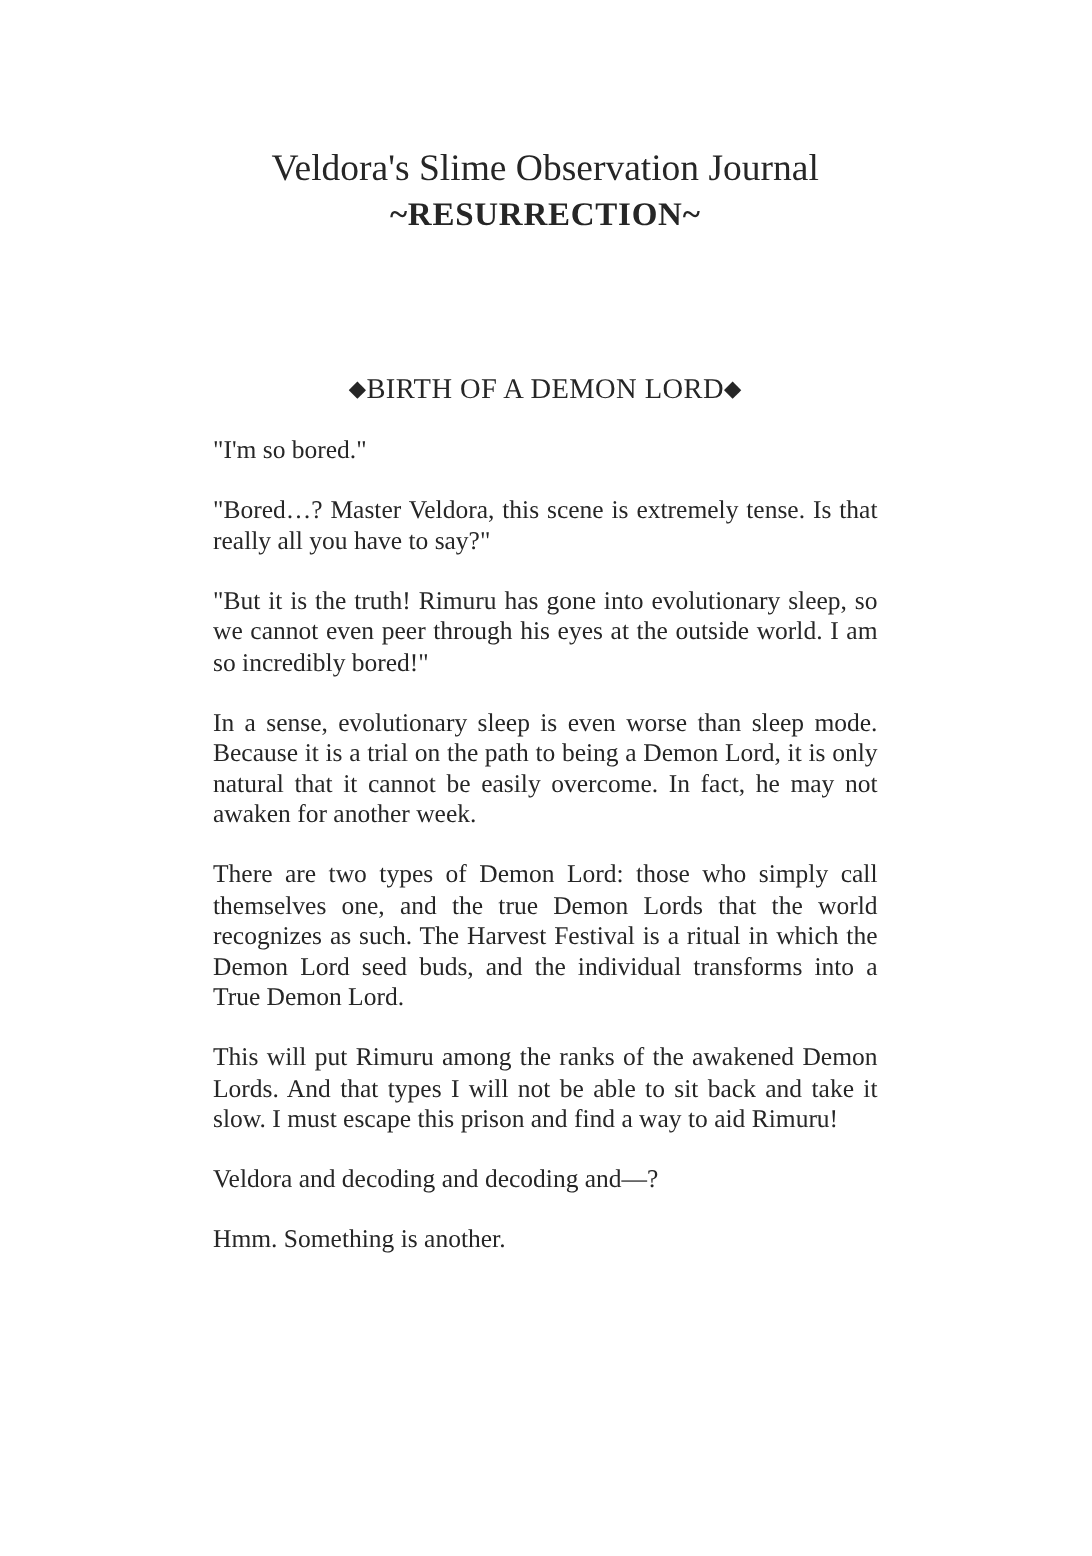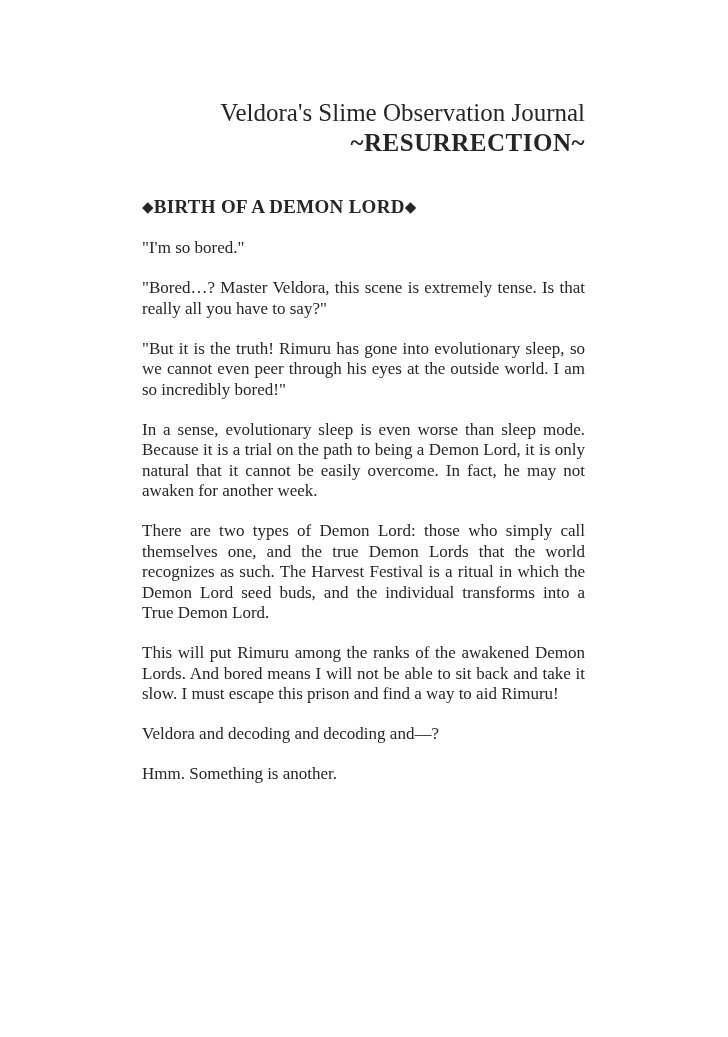--- a/index.html
+++ b/index.html
@@ -20,40 +20,41 @@
     height: 1037px;
     background: #ffffff;
     box-sizing: border-box;
     padding-top: 98px;
   }
   .content {
     width: 443px;
     margin-left: 142px;
   }
   .title-block {
-    text-align: right;
+    text-align: center;
   }
   .book-title {
     font-size: 25px;
     line-height: 30px;
     font-weight: 400;
     white-space: nowrap;
   }
   .book-subtitle {
-    font-size: 25px;
+    font-size: 22px;
     line-height: 30px;
     font-weight: 700;
     letter-spacing: 0.5px;
     white-space: nowrap;
   }
   .chapter-heading {
-    margin: 37px 0 0 0;
+    margin: 90px 0 0 0;
     font-size: 19px;
     line-height: 24px;
-    font-weight: 700;
+    font-weight: 400;
+    text-align: center;
     letter-spacing: 0.3px;
     white-space: nowrap;
   }
   .diamond {
     font-family: "DejaVu Sans", sans-serif;
     font-size: 15px;
     position: relative;
     top: -1px;
   }
   .article {
@@ -79,19 +80,19 @@
     </header>
 
     <h2 class="chapter-heading"><span class="diamond">◆</span><span>BIRTH OF A DEMON LORD</span><span class="diamond">◆</span></h2>
 
     <main class="article">
       <p class="paragraph">"I'm so bored."</p>
       <p class="paragraph">"Bored…? Master Veldora, this scene is extremely tense. Is that really all you have to say?"</p>
       <p class="paragraph">"But it is the truth! Rimuru has gone into evolutionary sleep, so we cannot even peer through his eyes at the outside world. I am so incredibly bored!"</p>
       <p class="paragraph">In a sense, evolutionary sleep is even worse than sleep mode. Because it is a trial on the path to being a Demon Lord, it is only natural that it cannot be easily overcome. In fact, he may not awaken for another week.</p>
       <p class="paragraph">There are two types of Demon Lord: those who simply call themselves one, and the true Demon Lords that the world recognizes as such. The Harvest Festival is a ritual in which the Demon Lord seed buds, and the individual transforms into a True Demon Lord.</p>
-      <p class="paragraph">This will put Rimuru among the ranks of the awakened Demon Lords. And bored means I will not be able to sit back and take it slow. I must escape this prison and find a way to aid Rimuru!</p>
+      <p class="paragraph">This will put Rimuru among the ranks of the awakened Demon Lords. And that types I will not be able to sit back and take it slow. I must escape this prison and find a way to aid Rimuru!</p>
       <p class="paragraph">Veldora and decoding and decoding and—?</p>
       <p class="paragraph">Hmm. Something is another.</p>
     </main>
 
   </div>
 </div>
 
 </body></html>

